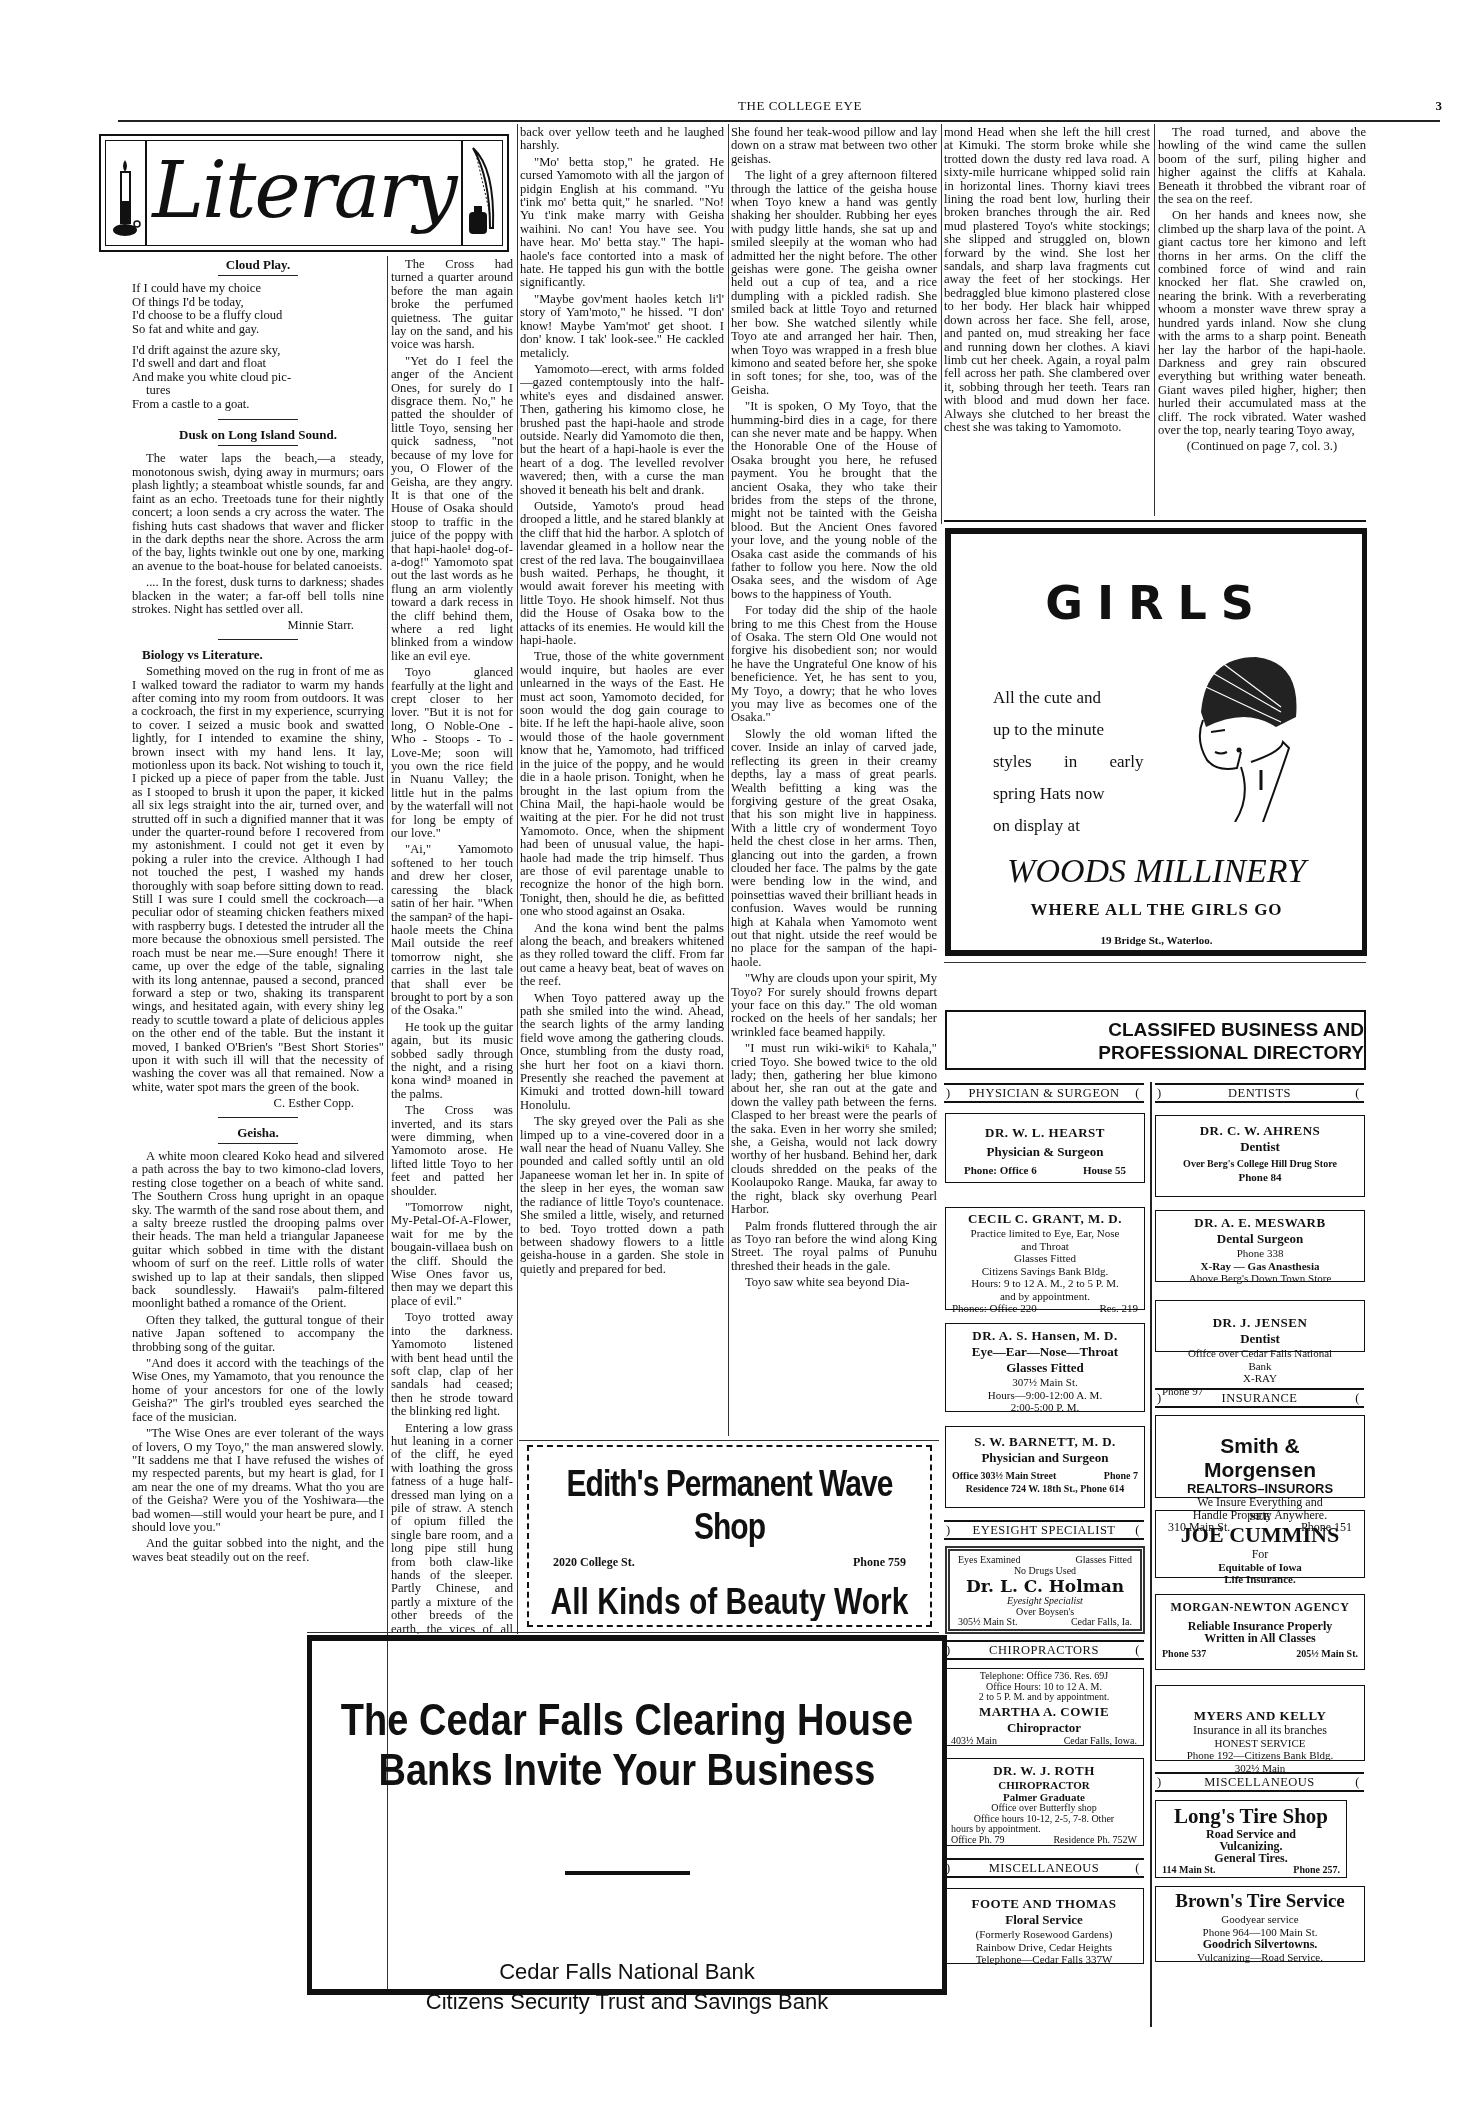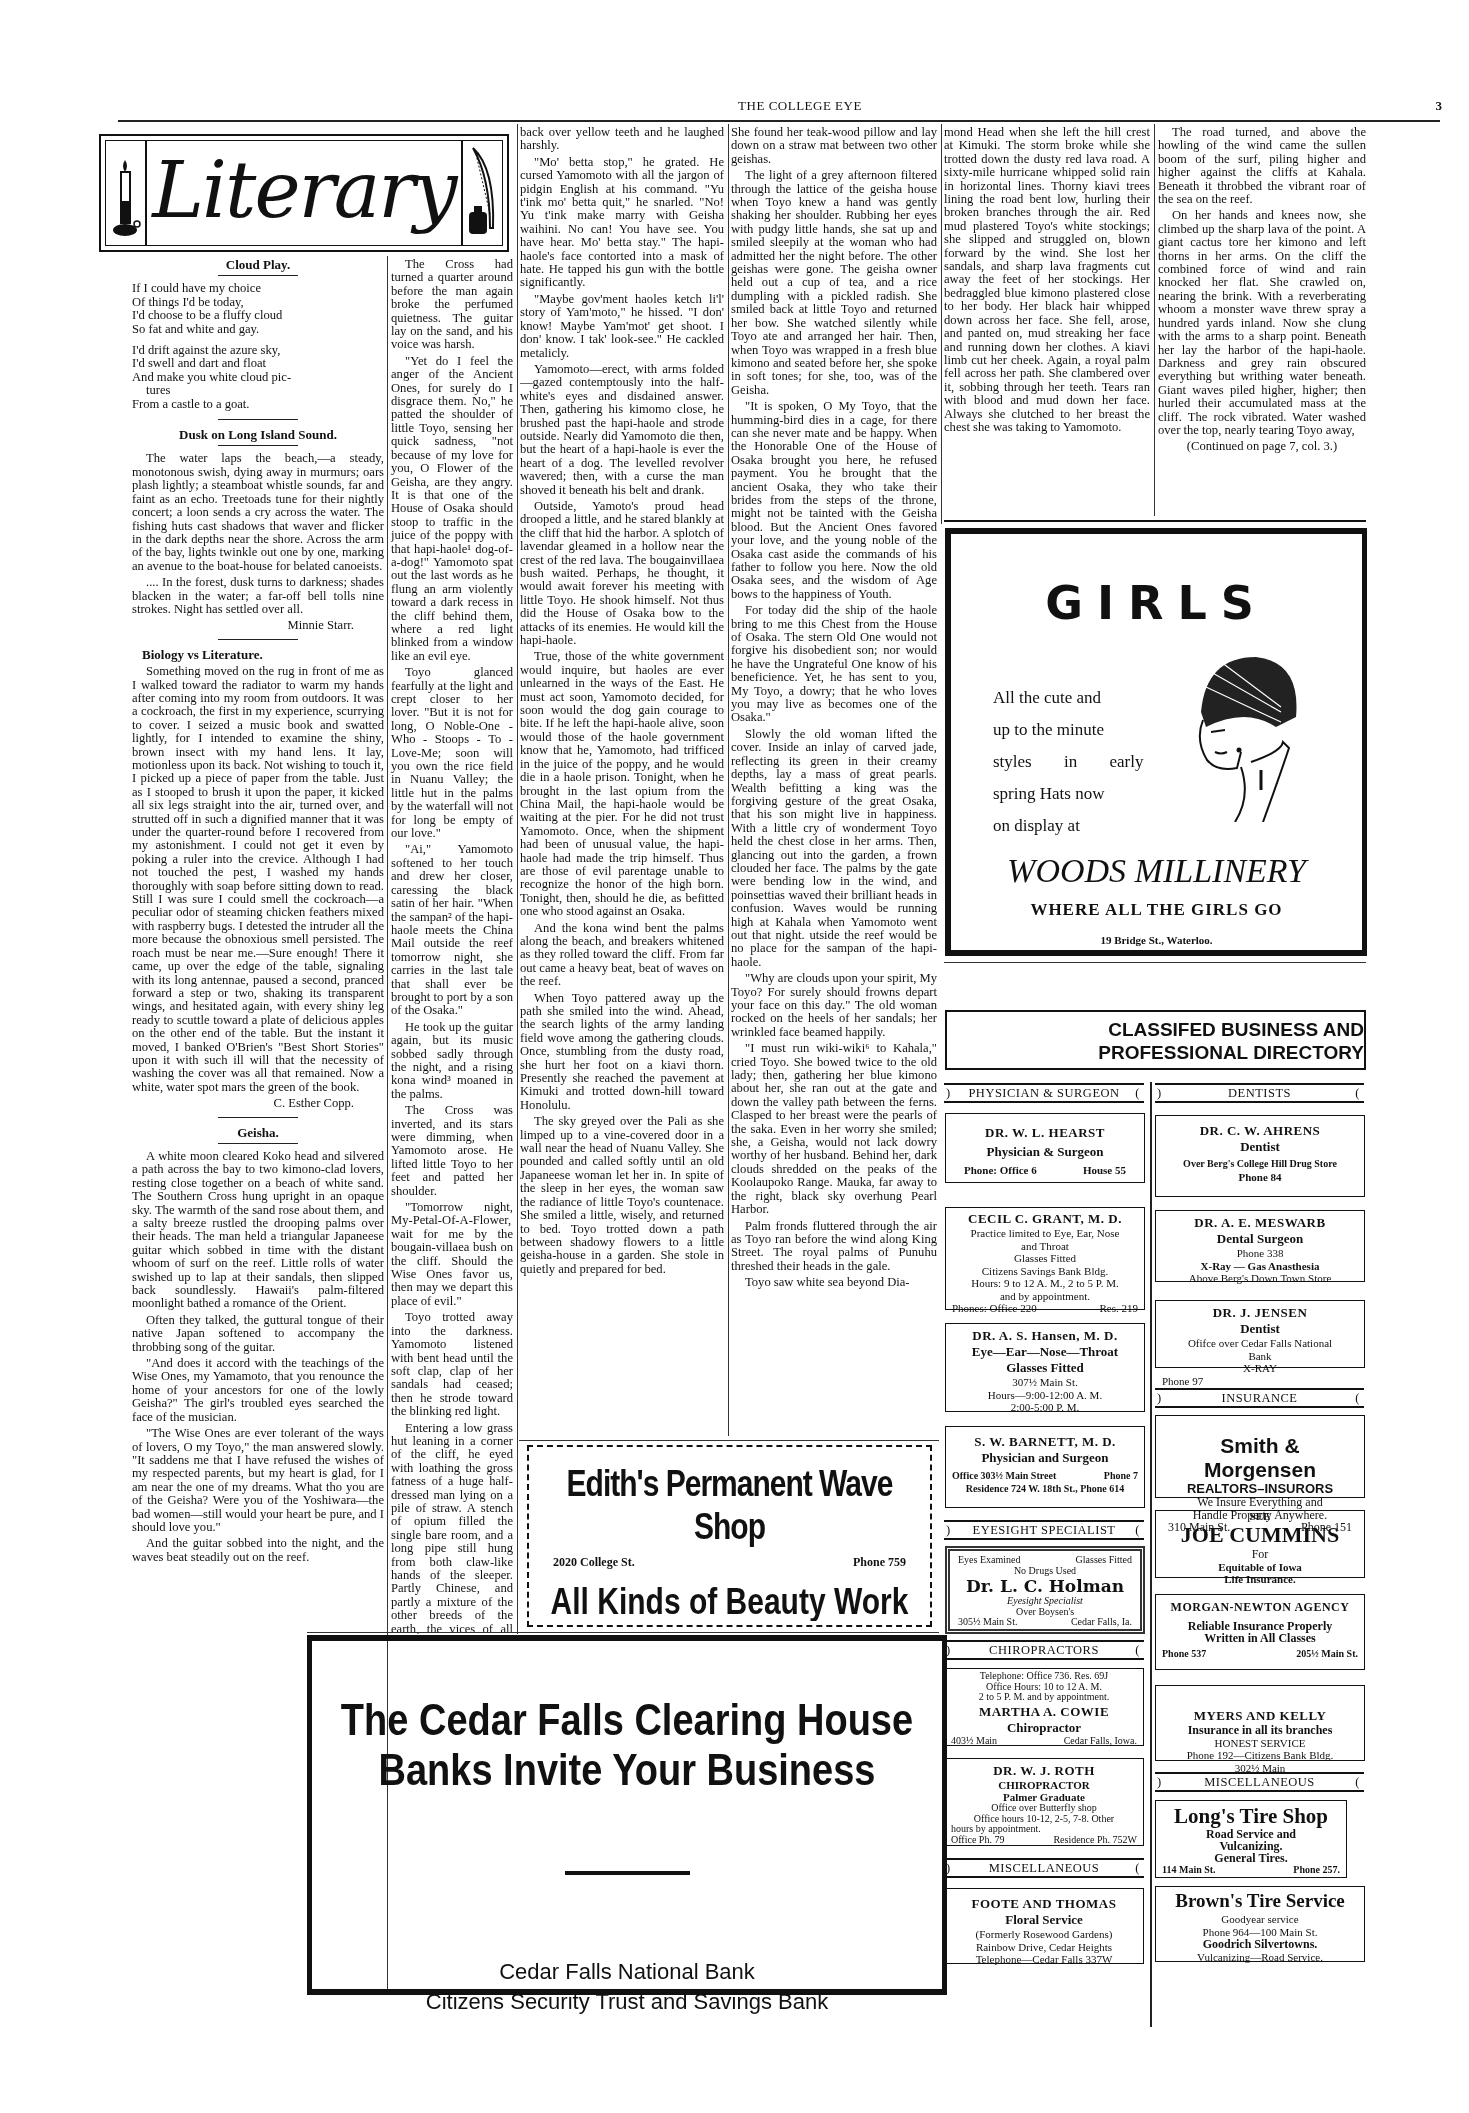--- a/index.html
+++ b/index.html
@@ -318,21 +318,21 @@
   <div style="font-weight:bold;margin-top:3px;font-size:10px">Over Berg's College Hill Drug Store</div>
   <div style="font-weight:bold">Phone 84</div>
 </div>
 <div class="card" style="left:1155px;top:1210px;width:210px;height:72px;padding-top:3px">
   <div class="nm">DR. A. E. MESWARB</div>
   <div class="sub">Dental Surgeon</div>
   <div>Phone 338</div>
   <div style="font-weight:bold">X-Ray — Gas Anasthesia</div>
   <div>Above Berg's Down Town Store</div>
 </div>
-<div class="card" style="left:1155px;top:1300px;width:210px;height:68px;padding-top:3px">
+<div class="card" style="left:1155px;top:1300px;width:210px;height:52px;padding-top:13px">
   <div class="nm">DR. J. JENSEN</div>
   <div class="sub">Dentist</div>
   <div>Ofifce over Cedar Falls National</div>
   <div>Bank</div>
   <div>X-RAY</div>
   <div style="text-align:left">Phone 97</div>
 </div>
 <div class="cat" style="left:1155px;top:1388px;width:209px;">
   <span class="lp">)</span><span>INSURANCE</span><span class="rp">(</span>
 </div>
@@ -357,21 +357,21 @@
   <div style="font-weight:bold;font-size:12px;letter-spacing:0.5px">MORGAN-NEWTON AGENCY</div>
   <div style="font-weight:bold;font-size:12px;margin-top:6px">Reliable Insurance Properly</div>
   <div style="font-weight:bold;font-size:12px">Written in All Classes</div>
   <div class="row" style="font-size:10px;margin-top:3px">
       <span>Phone 537</span>
       <span>205½ Main St.</span>
     </div>
 </div>
 <div class="card" style="left:1155px;top:1685px;width:210px;height:76px;padding-top:21px">
   <div class="nm">MYERS AND KELLY</div>
-  <div style="font-weight:bold;font-size:12px">Insurance in all its branches</div>
+  <div style="font-weight:normal;font-size:12px">Insurance in all its branches</div>
   <div>HONEST SERVICE</div>
   <div>Phone 192—Citizens Bank Bldg.</div>
   <div>302½ Main</div>
 </div>
 <div class="cat" style="left:1155px;top:1772px;width:209px;">
   <span class="lp">)</span><span>MISCELLANEOUS</span><span class="rp">(</span>
 </div>
 <div class="card" style="left:1155px;top:1800px;width:192px;height:78px;padding-top:3px">
   <div class="big" style="font-family:'Liberation Serif',serif">Long's Tire Shop</div>
   <div style="font-weight:bold;font-size:12px;line-height:12px">Road Service and</div>

